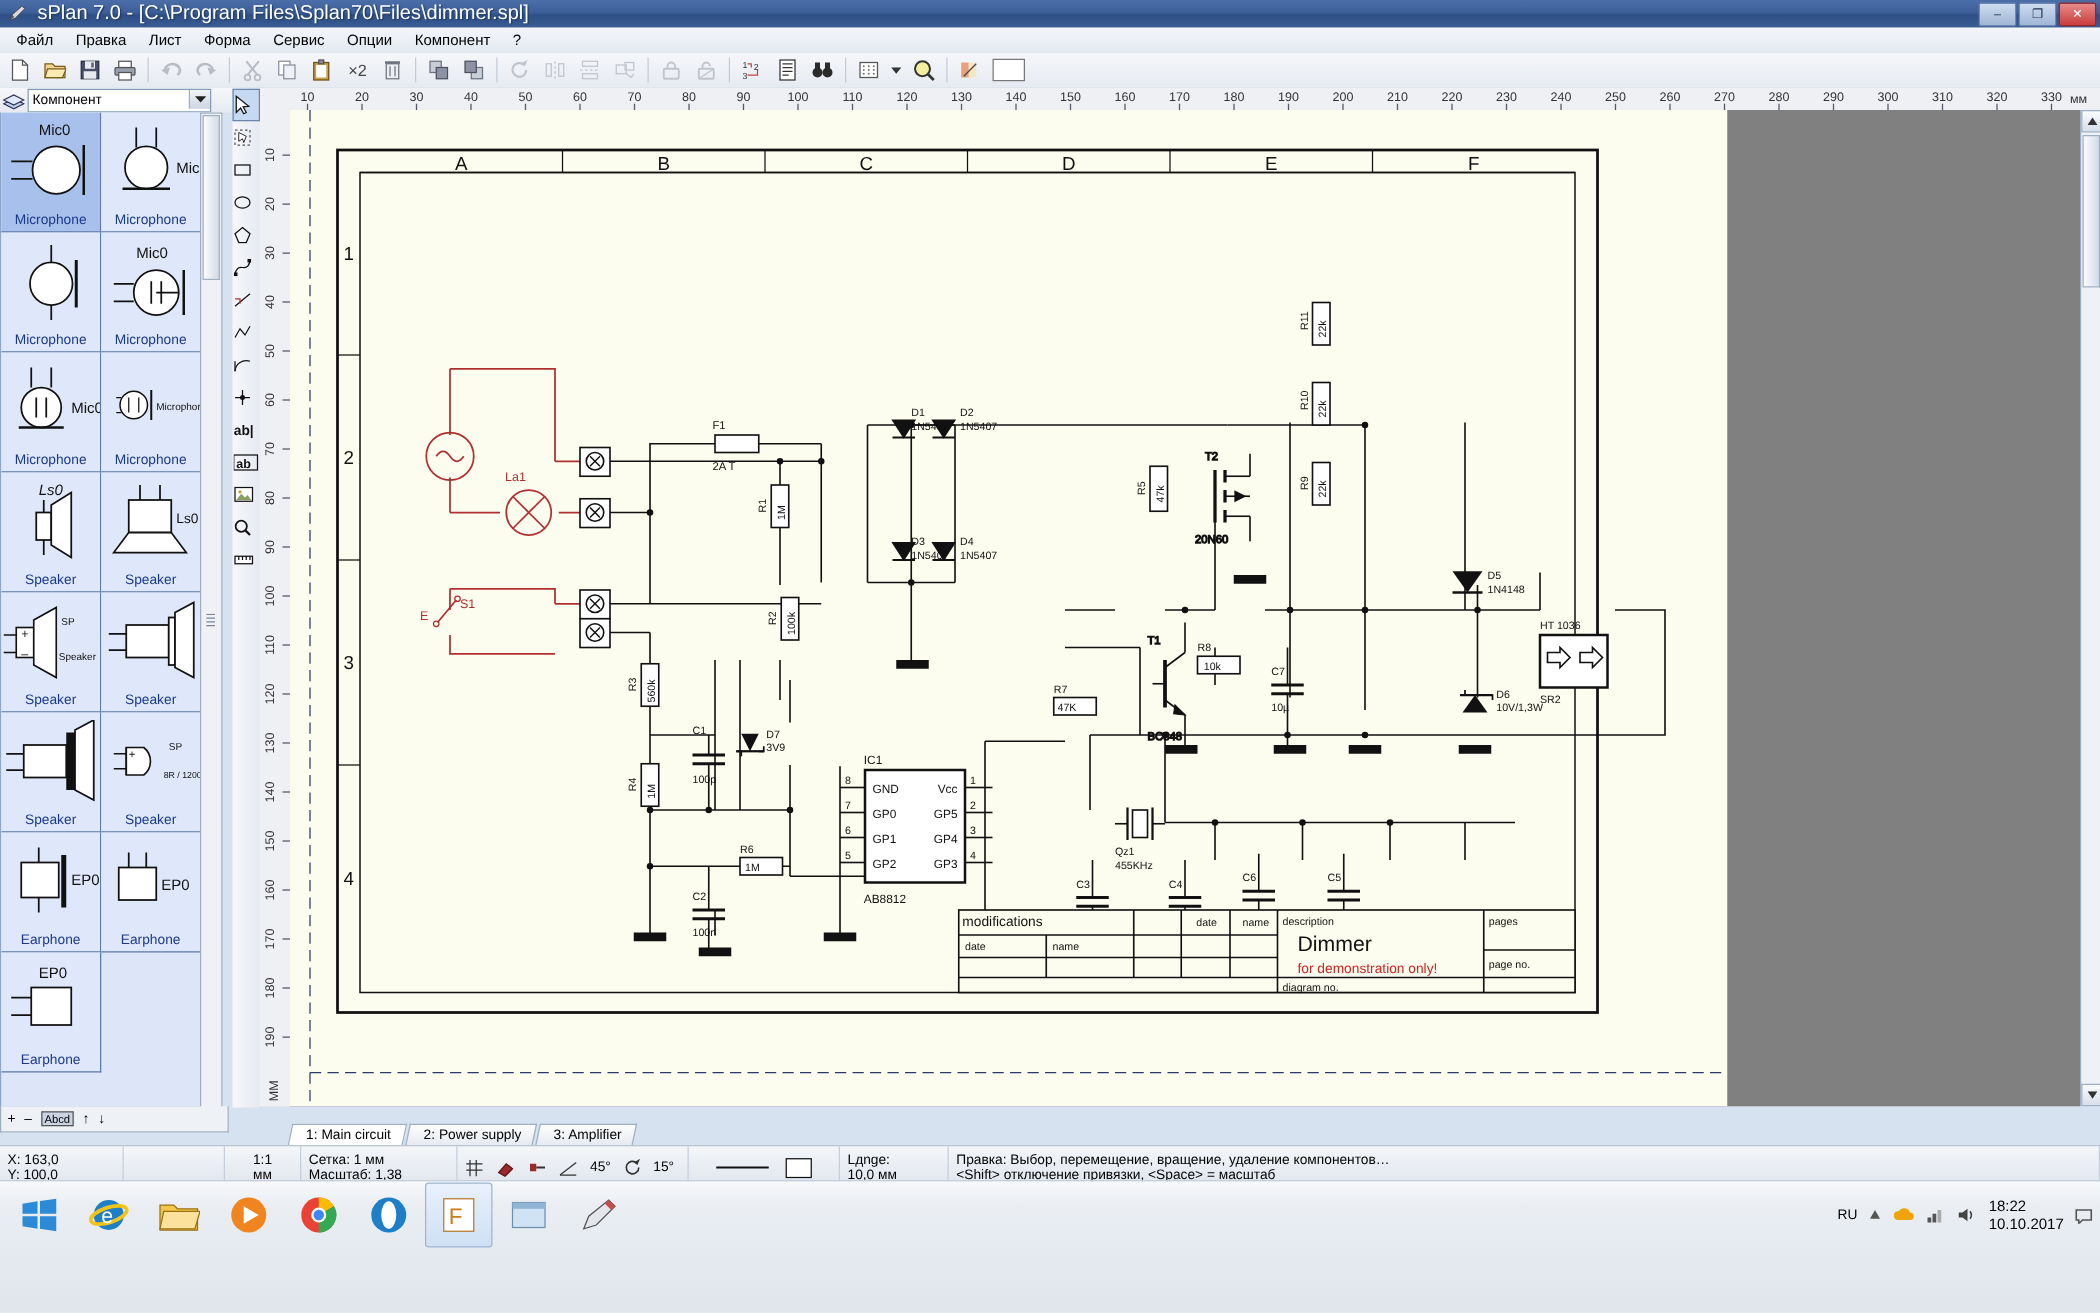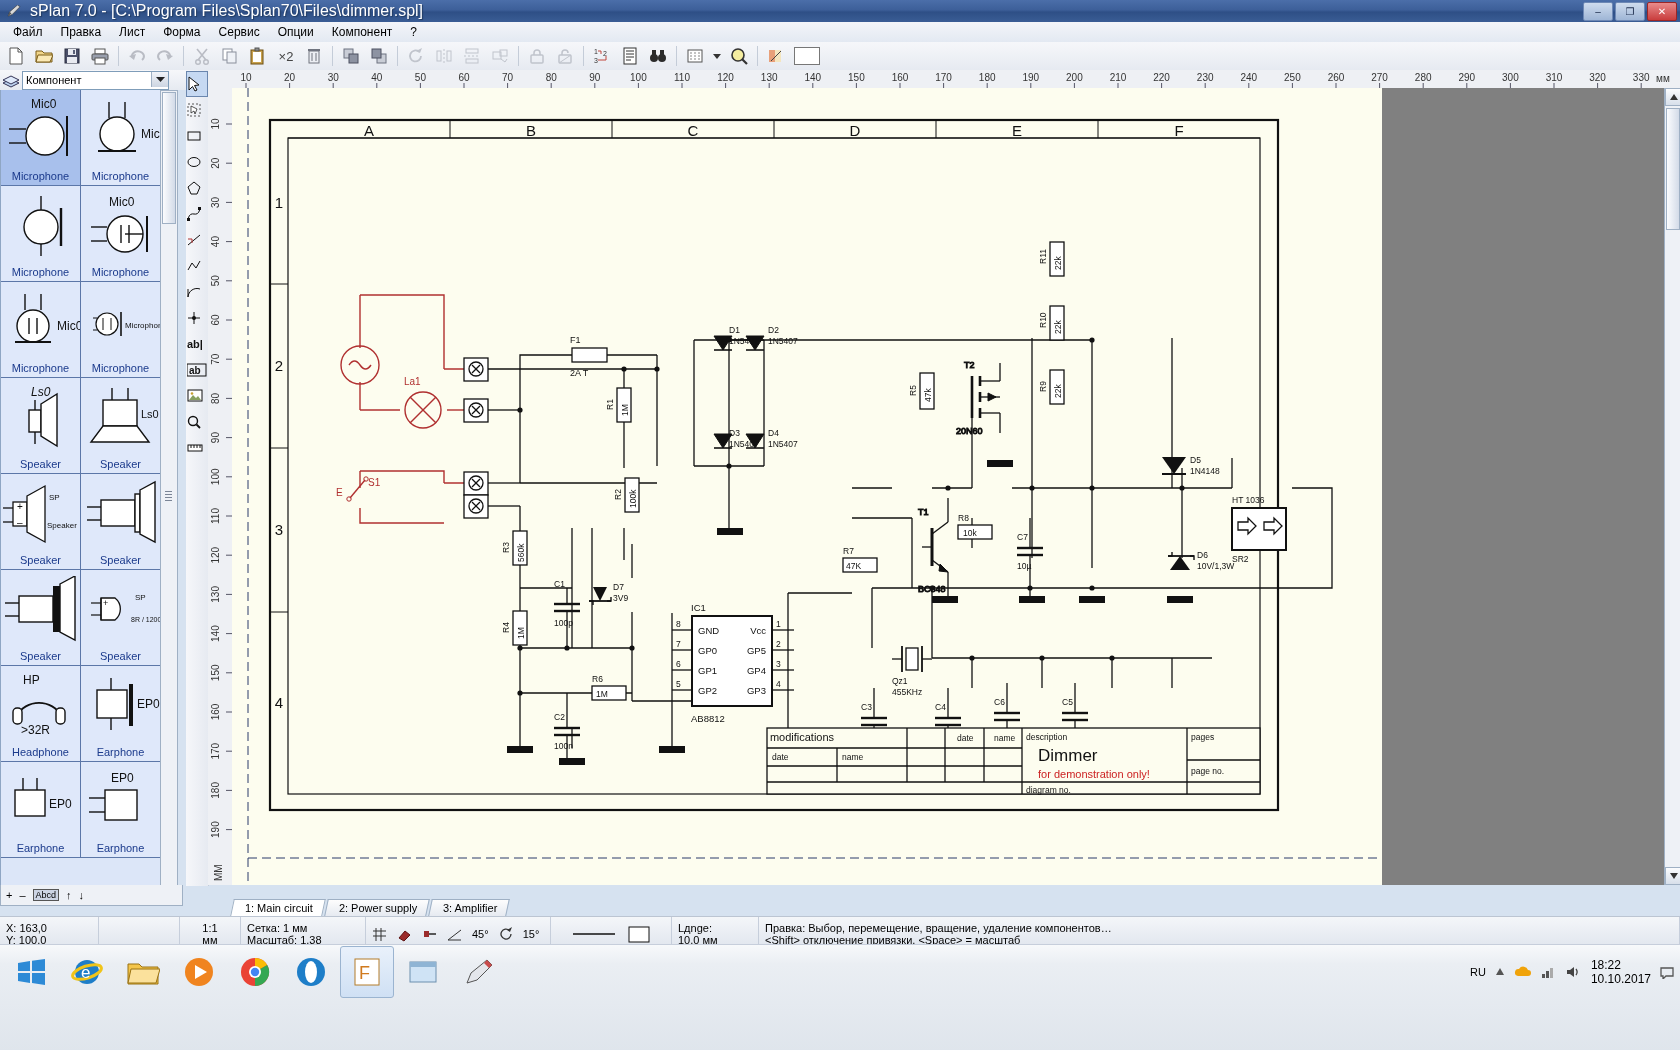--- a/index.html
+++ b/index.html
@@ -579,32 +579,20 @@
           <line x1="10" y1="27" x2="20" y2="27" stroke="#111" stroke-width="1.2"></line>
           <line x1="10" y1="39" x2="20" y2="39" stroke="#111" stroke-width="1.2"></line>
           <text x="22" y="30" font-size="9" fill="#111">+</text>
           <text x="54" y="24" font-size="8" fill="#111">SP</text>
           <text x="50" y="46" font-size="7" fill="#111">8R / 1200Hz</text>
         </svg>
       </div>
       <div class="cap">Speaker</div>
     </div>
 
-    <div class="pcell">
-      <div class="sym">
-        <svg width="92" height="66">
-          <text x="22" y="12" font-size="12" fill="#111">HP</text>
-          <path d="M16 44 a24 22 0 0 1 44 0" fill="none" stroke="#111" stroke-width="1.8"></path>
-          <rect x="12" y="36" width="9" height="16" rx="4" fill="#fff" stroke="#111" stroke-width="1.4"></rect>
-          <rect x="55" y="36" width="9" height="16" rx="4" fill="#fff" stroke="#111" stroke-width="1.4"></rect>
-          <text x="20" y="62" font-size="12" fill="#111">&gt;32R</text>
-        </svg>
-      </div>
-      <div class="cap">Headphone</div>
-    </div>
 
     <div class="pcell">
       <div class="sym">
         <svg width="92" height="66">
           <rect x="16" y="18" width="30" height="28" fill="#fff" stroke="#111" stroke-width="1.4"></rect>
           <rect x="48" y="12" width="4" height="42" fill="#111"></rect>
           <line x1="30" y1="6" x2="30" y2="18" stroke="#111" stroke-width="1.4"></line>
           <line x1="30" y1="46" x2="30" y2="58" stroke="#111" stroke-width="1.4"></line>
           <text x="56" y="36" font-size="12" fill="#111">EP0</text>
         </svg>

